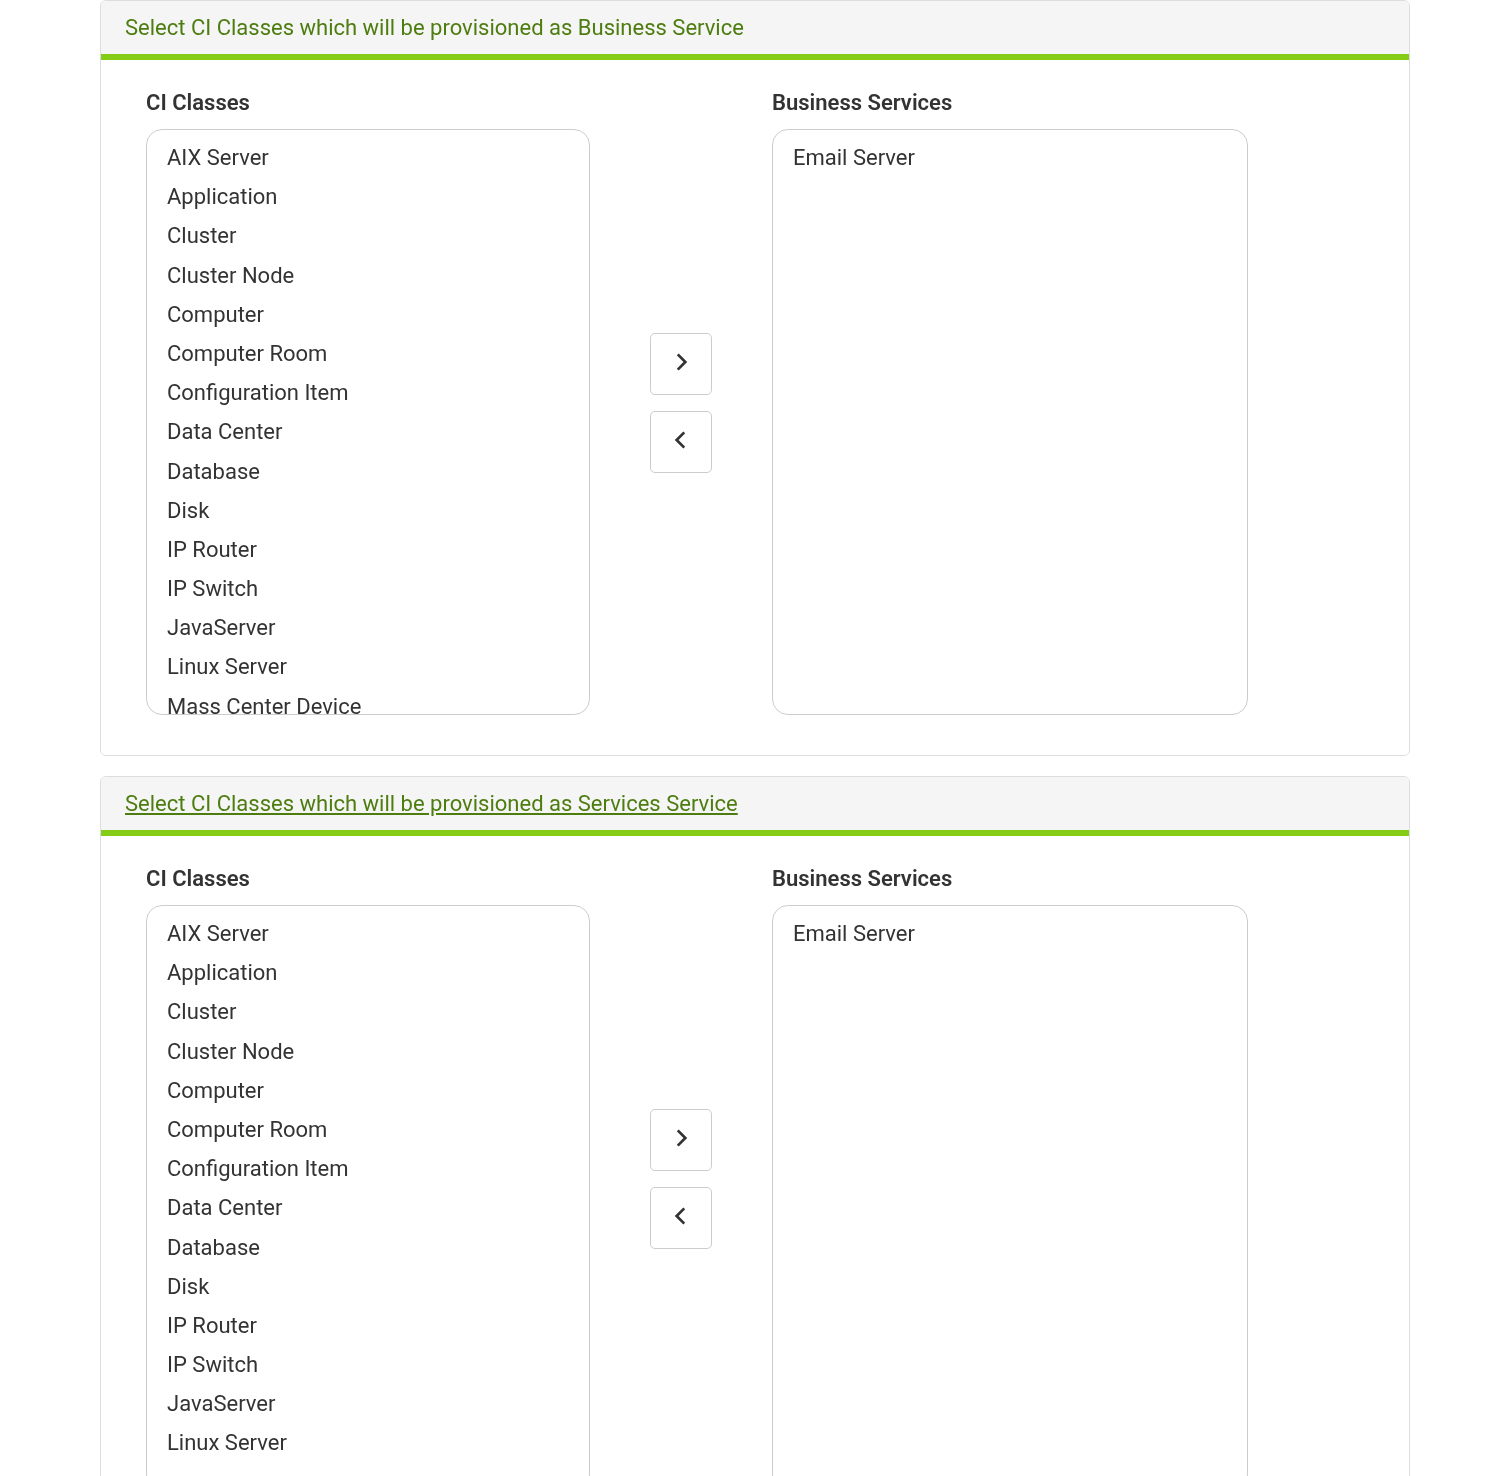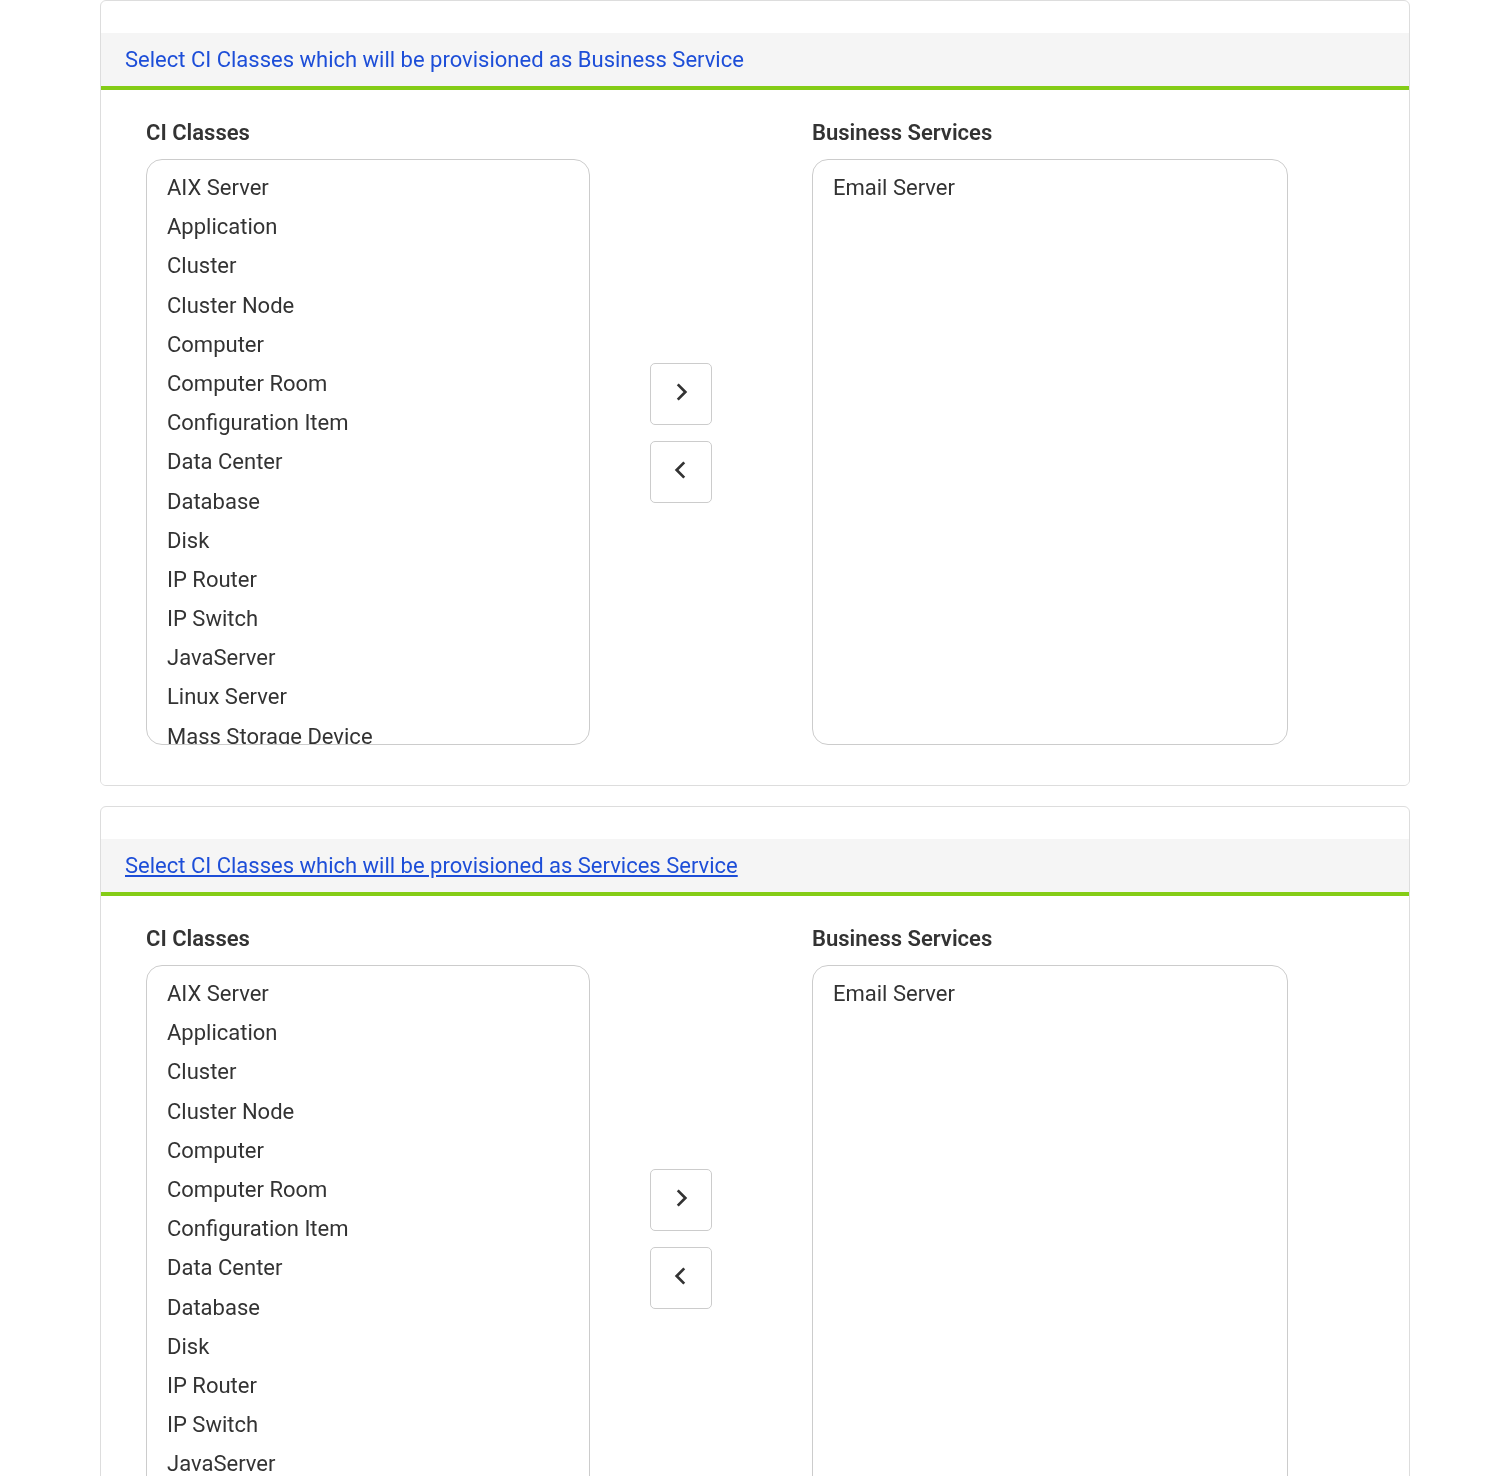--- a/index.html
+++ b/index.html
@@ -21,24 +21,23 @@
     }
     .panel {
       border: 1px solid #dddddd;
       border-radius: 6px;
       margin-bottom: 20px;
       overflow: hidden;
     }
     .panel-header {
       background: #f5f5f5;
       padding: 14px 24px;
-      border-bottom: 4px solid #84cc16;
+      border-bottom: 6px solid #84cc16;
       font-size: 22px;
-      color: #1d4ed8;
-      margin-top: 32px;
+      color: #4d7c0f;
     }
     .panel-header.underlined {
       text-decoration: underline;
     }
     .panel-body {
       padding: 30px 45px 40px 45px;
       background: #ffffff;
     }
     .transfer-layout {
       display: flex;
@@ -47,21 +46,20 @@
     }
     .transfer-column {
       display: flex;
       flex-direction: column;
     }
     .transfer-column.left {
       width: 444px;
     }
     .transfer-column.right {
       width: 476px;
-      margin-left: 40px;
     }
     .transfer-middle {
       width: 158px;
       display: flex;
       flex-direction: column;
       align-items: center;
       justify-content: center;
       gap: 16px;
     }
     .column-label {
@@ -125,21 +123,21 @@
               <div class="list-item">Computer</div>
               <div class="list-item">Computer Room</div>
               <div class="list-item">Configuration Item</div>
               <div class="list-item">Data Center</div>
               <div class="list-item">Database</div>
               <div class="list-item">Disk</div>
               <div class="list-item">IP Router</div>
               <div class="list-item">IP Switch</div>
               <div class="list-item">JavaServer</div>
               <div class="list-item">Linux Server</div>
-              <div class="list-item">Mass Storage Device</div>
+              <div class="list-item">Mass Center Device</div>
 
             </div>
           </div>
           <div class="transfer-middle">
             <button class="arrow-button">
               <span>
                 <svg viewBox="0 0 24 24">
                     <polyline points="9 5 16 12 9 19"></polyline>
                   </svg>
               </span>

